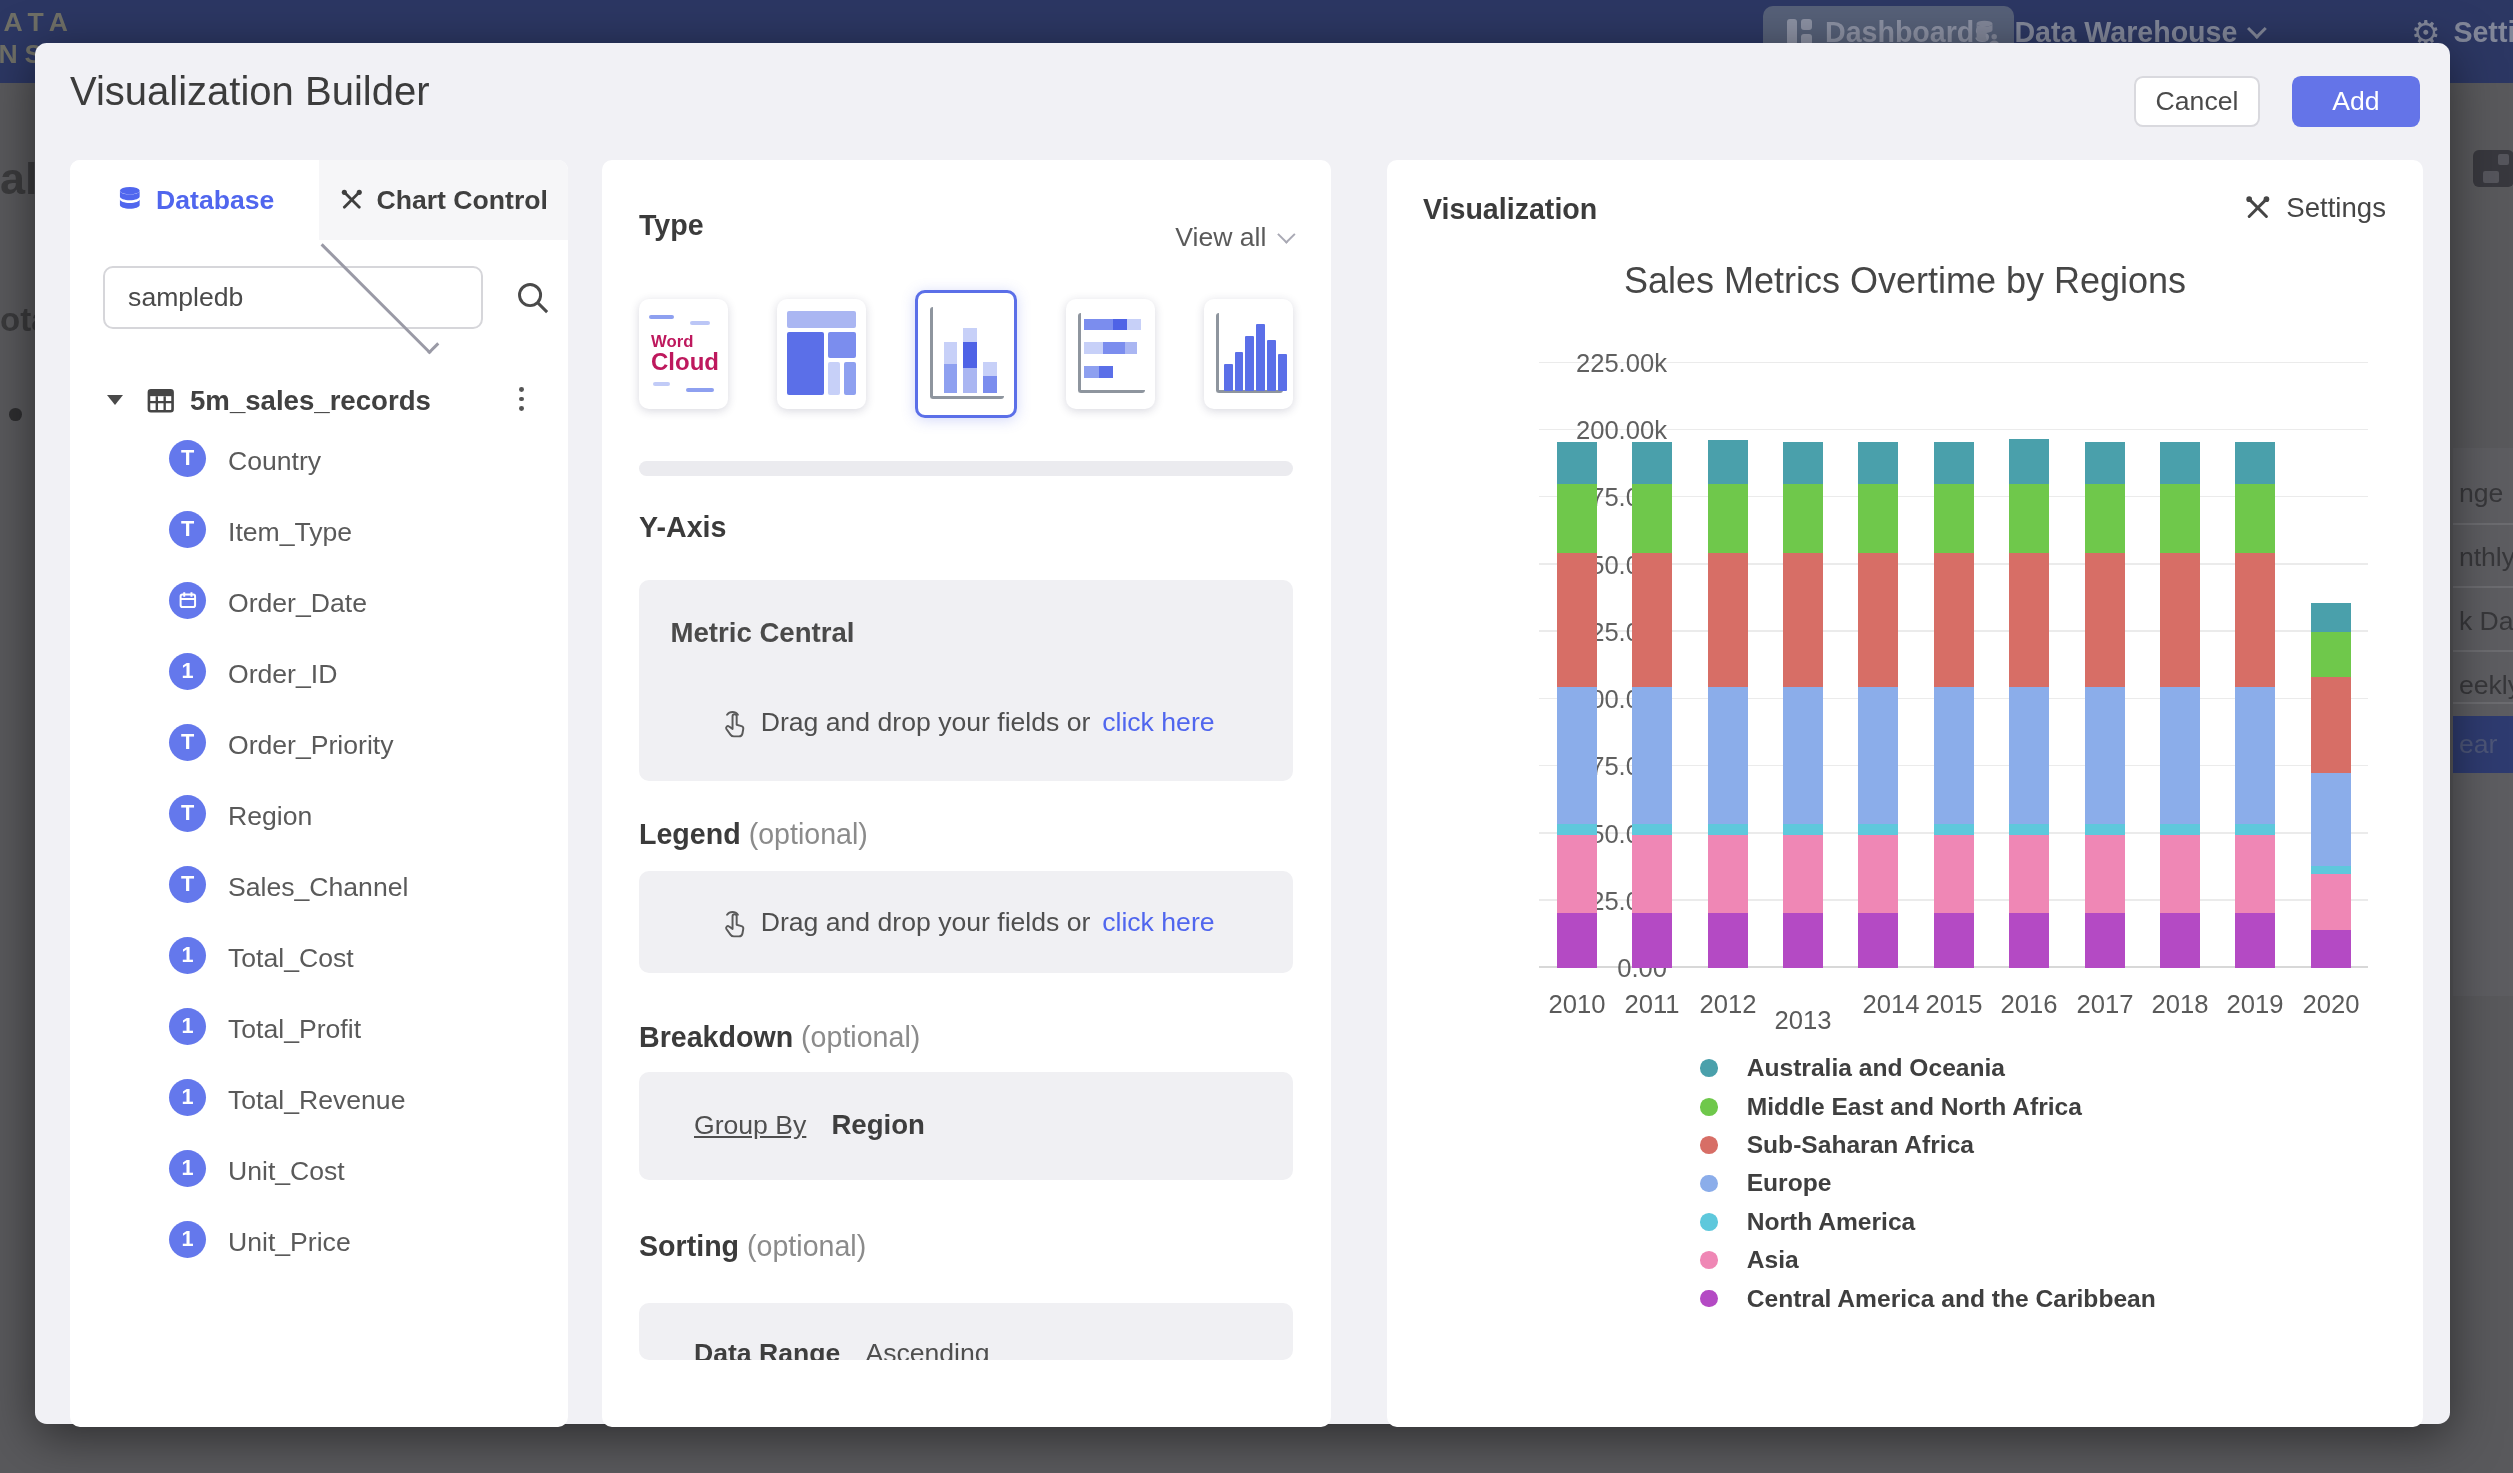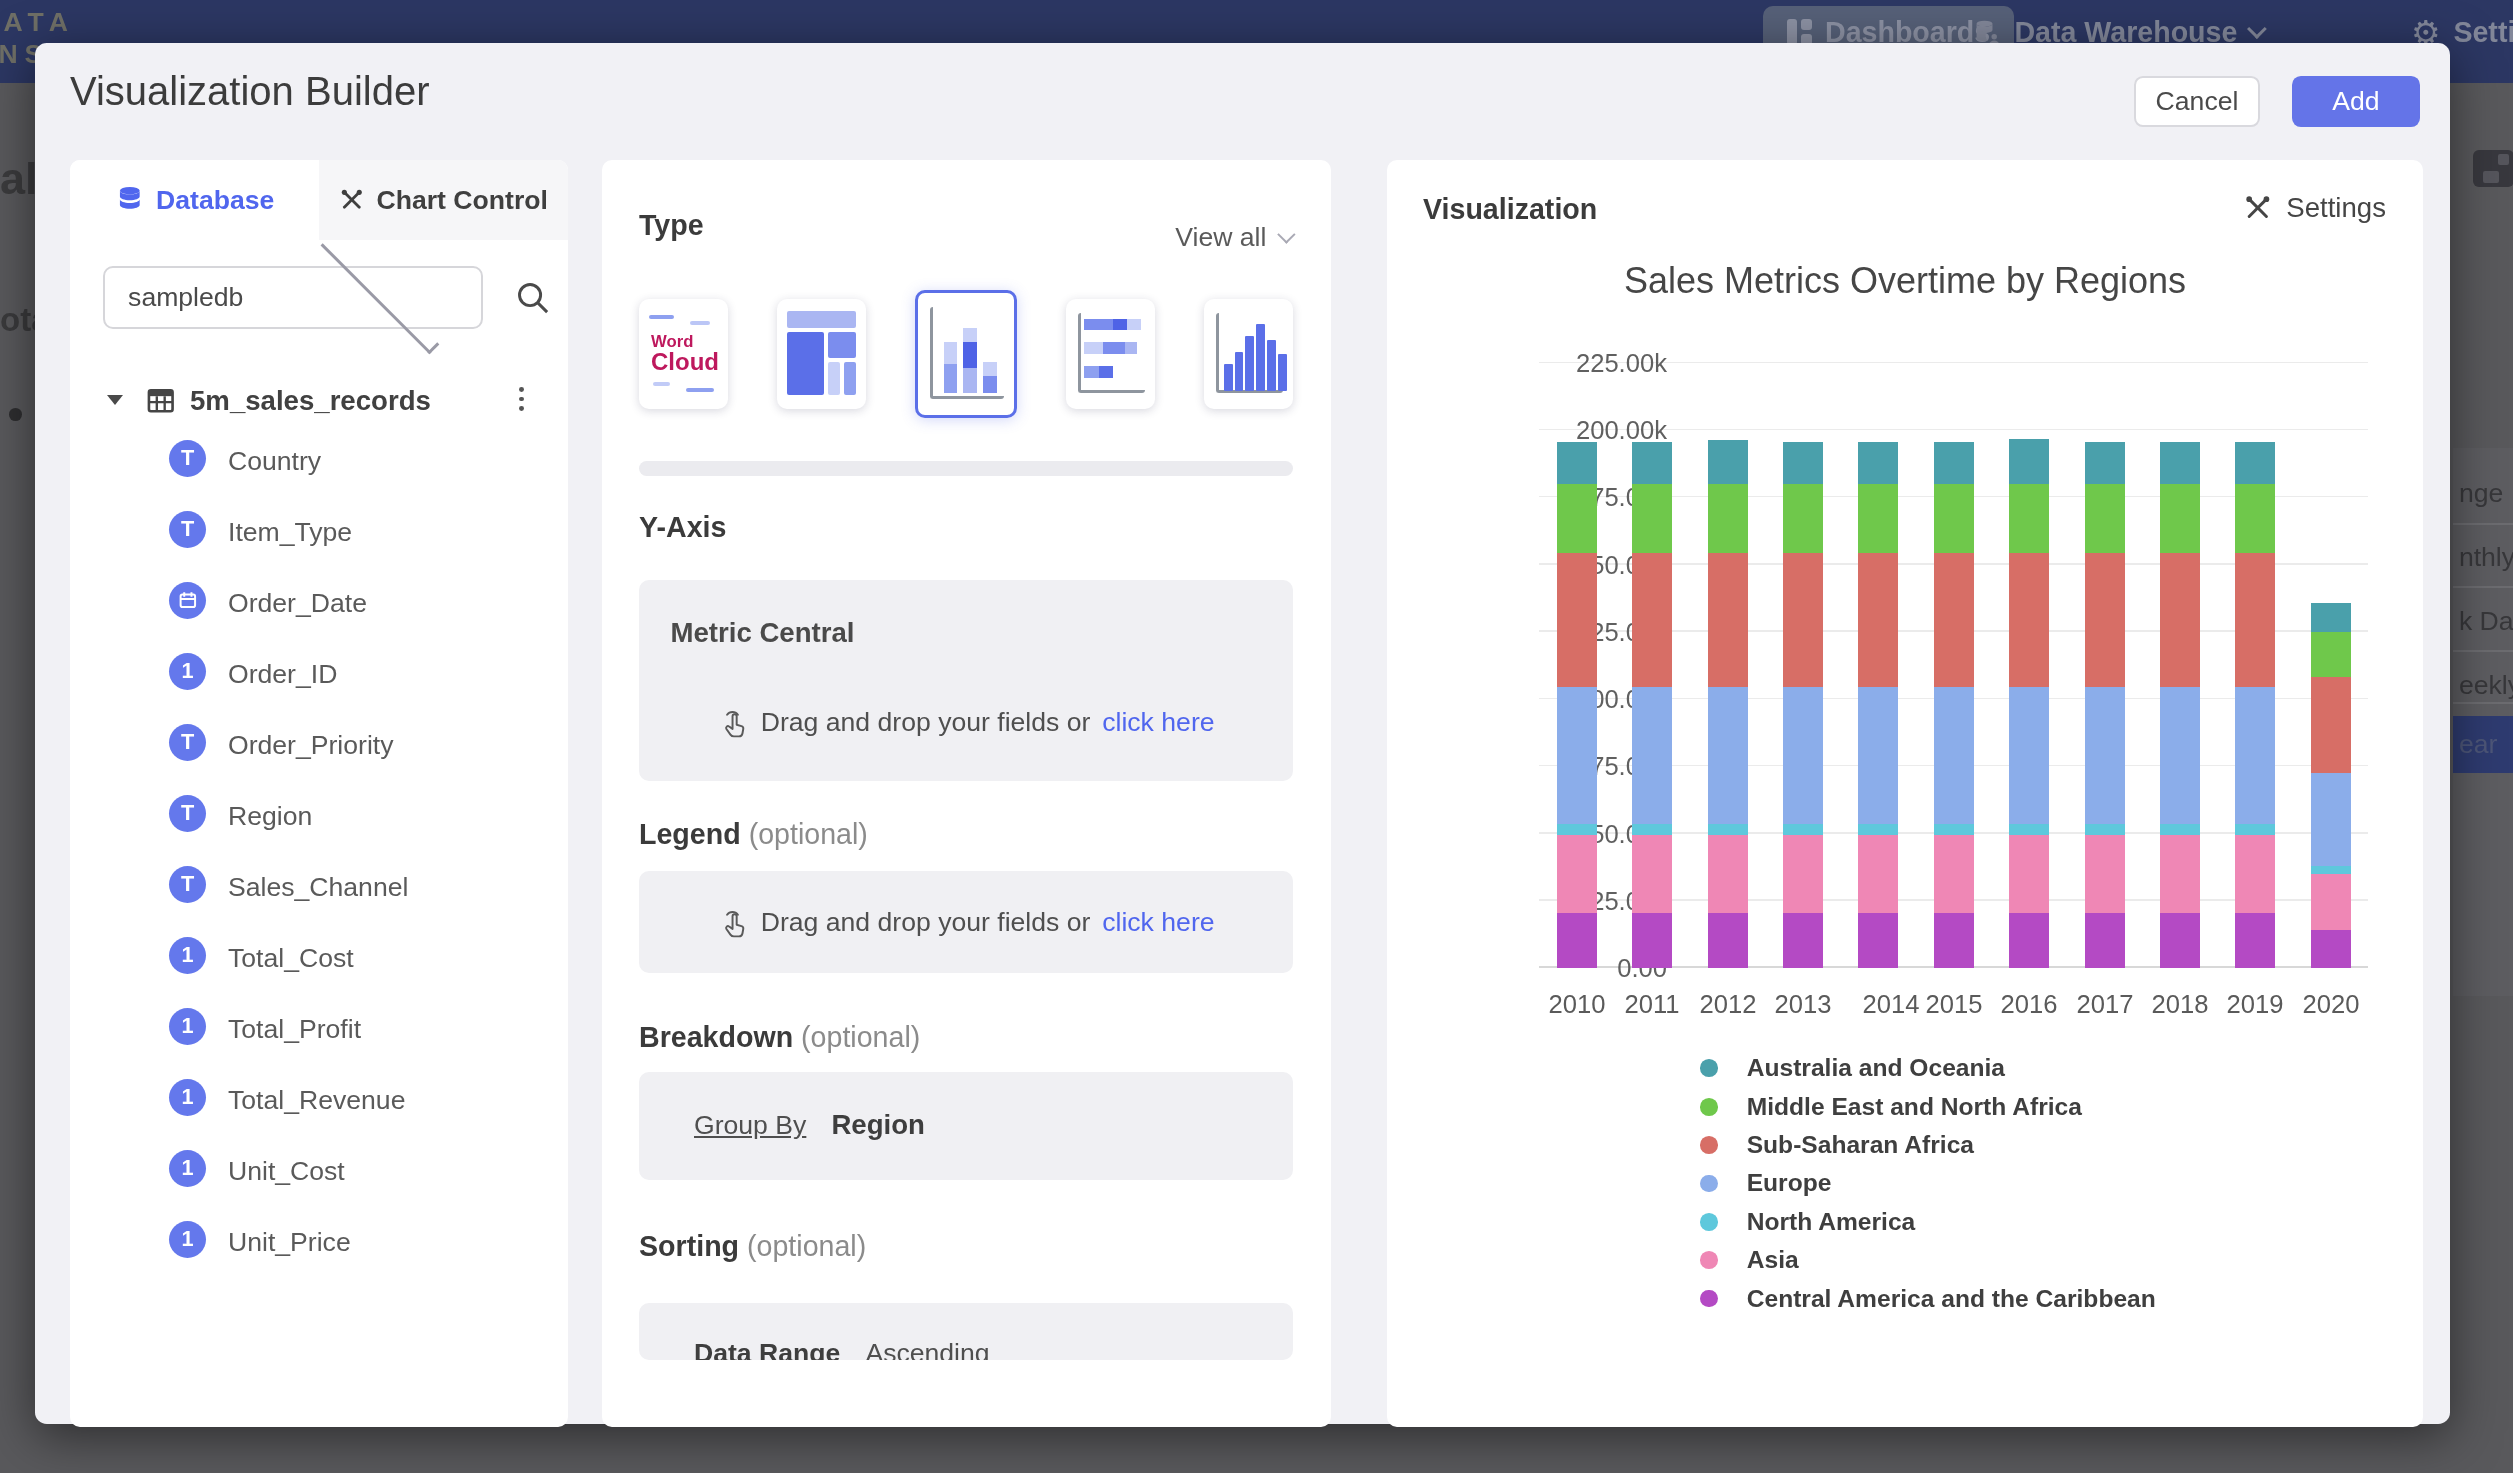--- a/index.html
+++ b/index.html
@@ -471,21 +471,21 @@
         <div class="xlabel" style="left: 189px;">2012</div>
         <div class="bar-slot" style="left: 264px; width: 40px;">
           <div class="seg" style="bottom: 0%; height: 9.11111%; background: rgb(180, 74, 196);"></div>
           <div class="seg" style="bottom: 9.11111%; height: 12.8889%; background: rgb(239, 135, 181);"></div>
           <div class="seg" style="bottom: 22%; height: 1.77778%; background: rgb(94, 200, 220);"></div>
           <div class="seg" style="bottom: 23.7778%; height: 22.6667%; background: rgb(139, 173, 234);"></div>
           <div class="seg" style="bottom: 46.4444%; height: 22.2222%; background: rgb(215, 110, 102);"></div>
           <div class="seg" style="bottom: 68.6667%; height: 11.3333%; background: rgb(111, 200, 75);"></div>
           <div class="seg" style="bottom: 80%; height: 7.02222%; background: rgb(74, 160, 171);"></div>
         </div>
-        <div class="xlabel" style="left: 264px;">2013</div>
+        <div class="xlabel" style="left: 264px; margin-top: 16px;">2013</div>
         <div class="bar-slot" style="left: 339px; width: 40px;">
           <div class="seg" style="bottom: 0%; height: 9.11111%; background: rgb(180, 74, 196);"></div>
           <div class="seg" style="bottom: 9.11111%; height: 12.8889%; background: rgb(239, 135, 181);"></div>
           <div class="seg" style="bottom: 22%; height: 1.77778%; background: rgb(94, 200, 220);"></div>
           <div class="seg" style="bottom: 23.7778%; height: 22.6667%; background: rgb(139, 173, 234);"></div>
           <div class="seg" style="bottom: 46.4444%; height: 22.2222%; background: rgb(215, 110, 102);"></div>
           <div class="seg" style="bottom: 68.6667%; height: 11.3333%; background: rgb(111, 200, 75);"></div>
           <div class="seg" style="bottom: 80%; height: 6.88889%; background: rgb(74, 160, 171);"></div>
         </div>
         <div class="xlabel" style="left: 352px;">2014</div>

